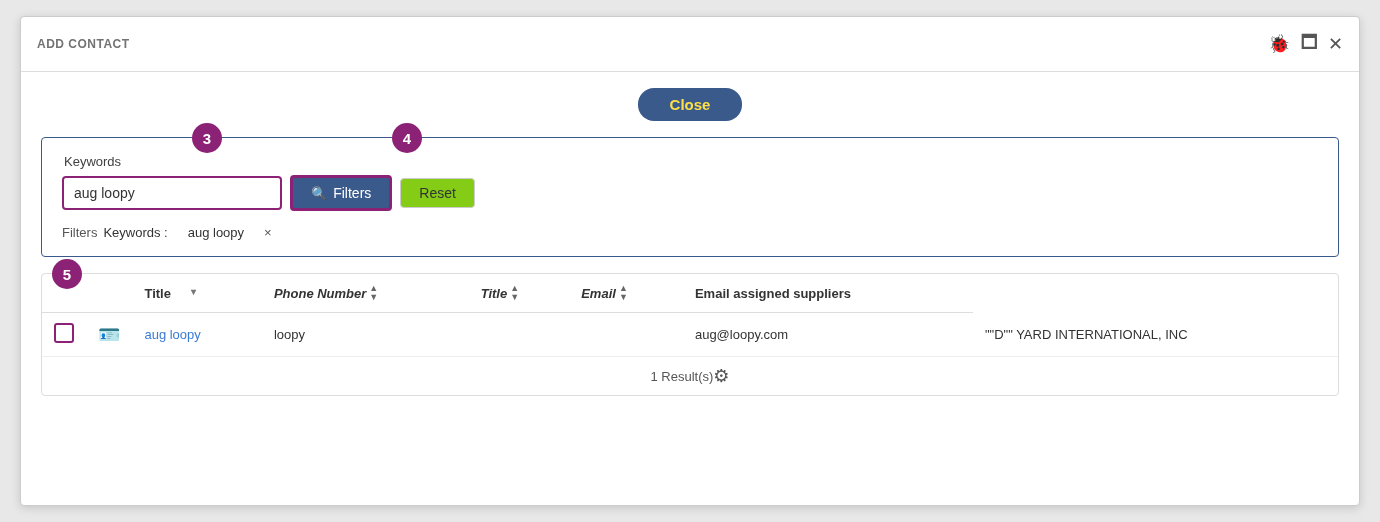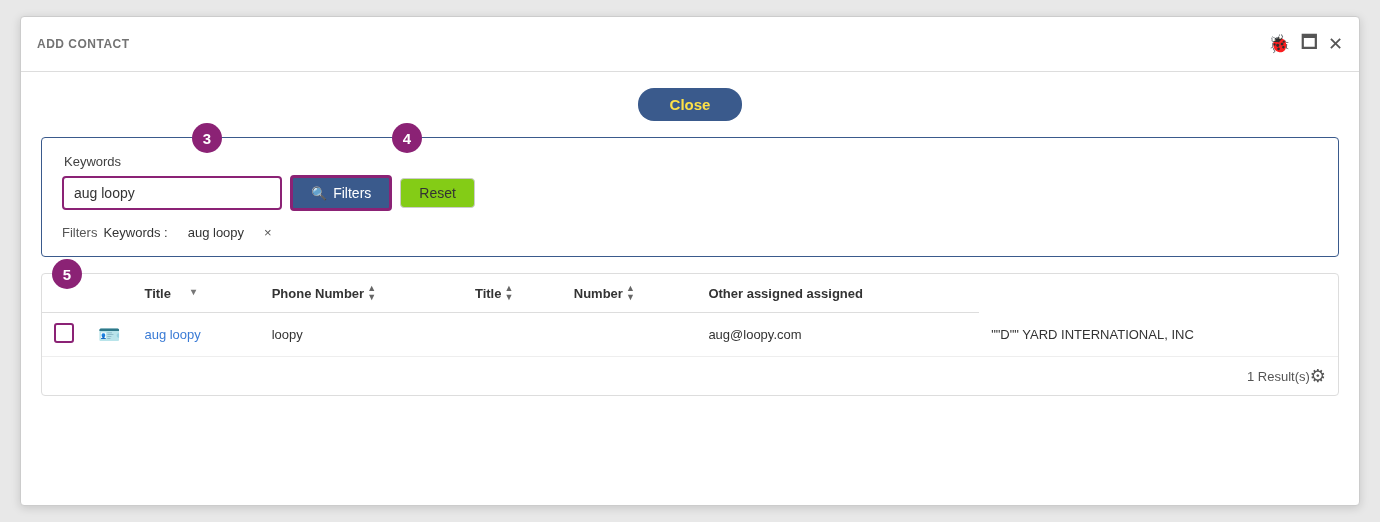--- a/index.html
+++ b/index.html
@@ -169,20 +169,21 @@
       font-size: 13px;
       font-weight: 600;
       color: #333;
       border-bottom: 1px solid #ddd;
       white-space: nowrap;
     }
     .results-table th .sortable {
       display: inline-flex;
       align-items: center;
       gap: 3px;
+      font-style: italic;
     }
     .results-table th.phone-num {
       text-decoration: underline;
     }
     .sort-arrows {
       display: inline-flex;
       flex-direction: column;
       font-size: 9px;
       line-height: 1;
       color: #666;
@@ -207,21 +208,21 @@
       cursor: pointer;
     }
     .contact-icon {
       display: inline-flex;
       align-items: center;
       color: #888;
       font-size: 18px;
     }
     .results-footer {
       display: flex;
-      justify-content: flex-end;
+      justify-content: center;
       align-items: center;
       padding: 8px 12px;
       font-size: 13px;
       color: #555;
     }
     .gear-icon {
       cursor: pointer;
       color: #555;
       font-size: 18px;
     }
@@ -300,26 +301,26 @@
               </div>
             </th>
             <th>
               <div class="sortable">
                 <span>Title</span>
                 <span class="sort-arrows">▲<br>▼</span>
               </div>
             </th>
             <th>
               <div class="sortable">
-                <span>Number</span>
+                <span>Email</span>
                 <span class="sort-arrows">▲<br>▼</span>
               </div>
             </th>
             <th>
-              <span>Other assigned assigned</span>
+              <span>Email assigned suppliers</span>
             </th>
           </tr>
         </thead>
         <tbody>
           <tr class="table-row">
             <td>
               <span class="row-checkbox"></span>
             </td>
             <td>
               <span class="contact-icon">🪪</span>

